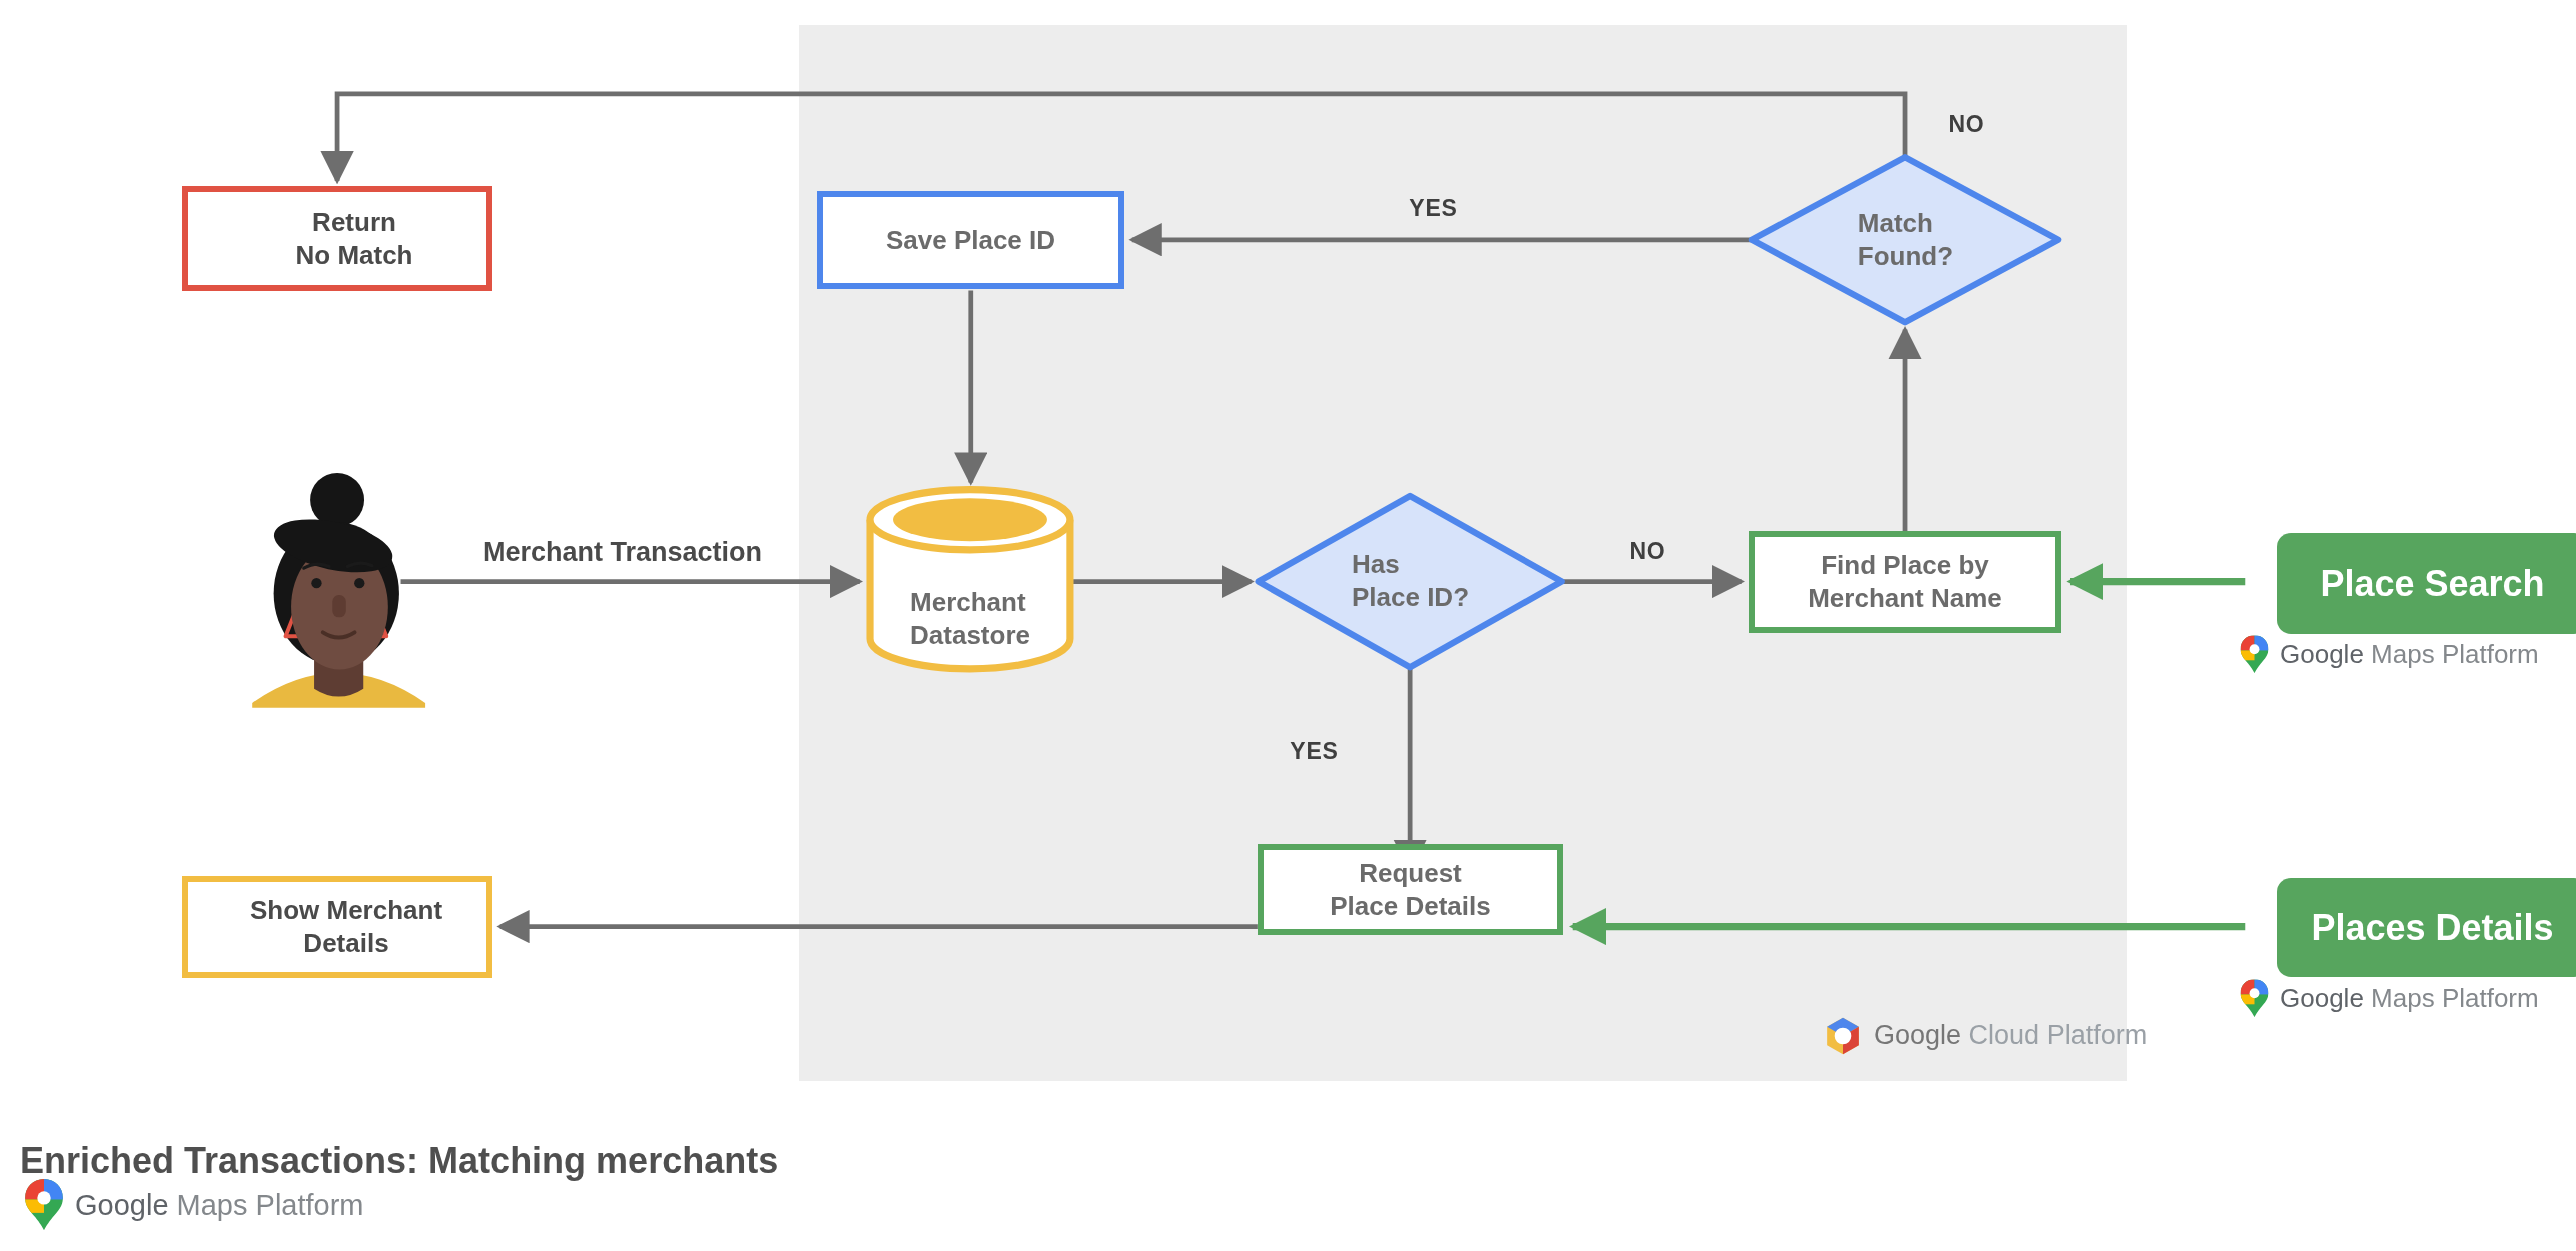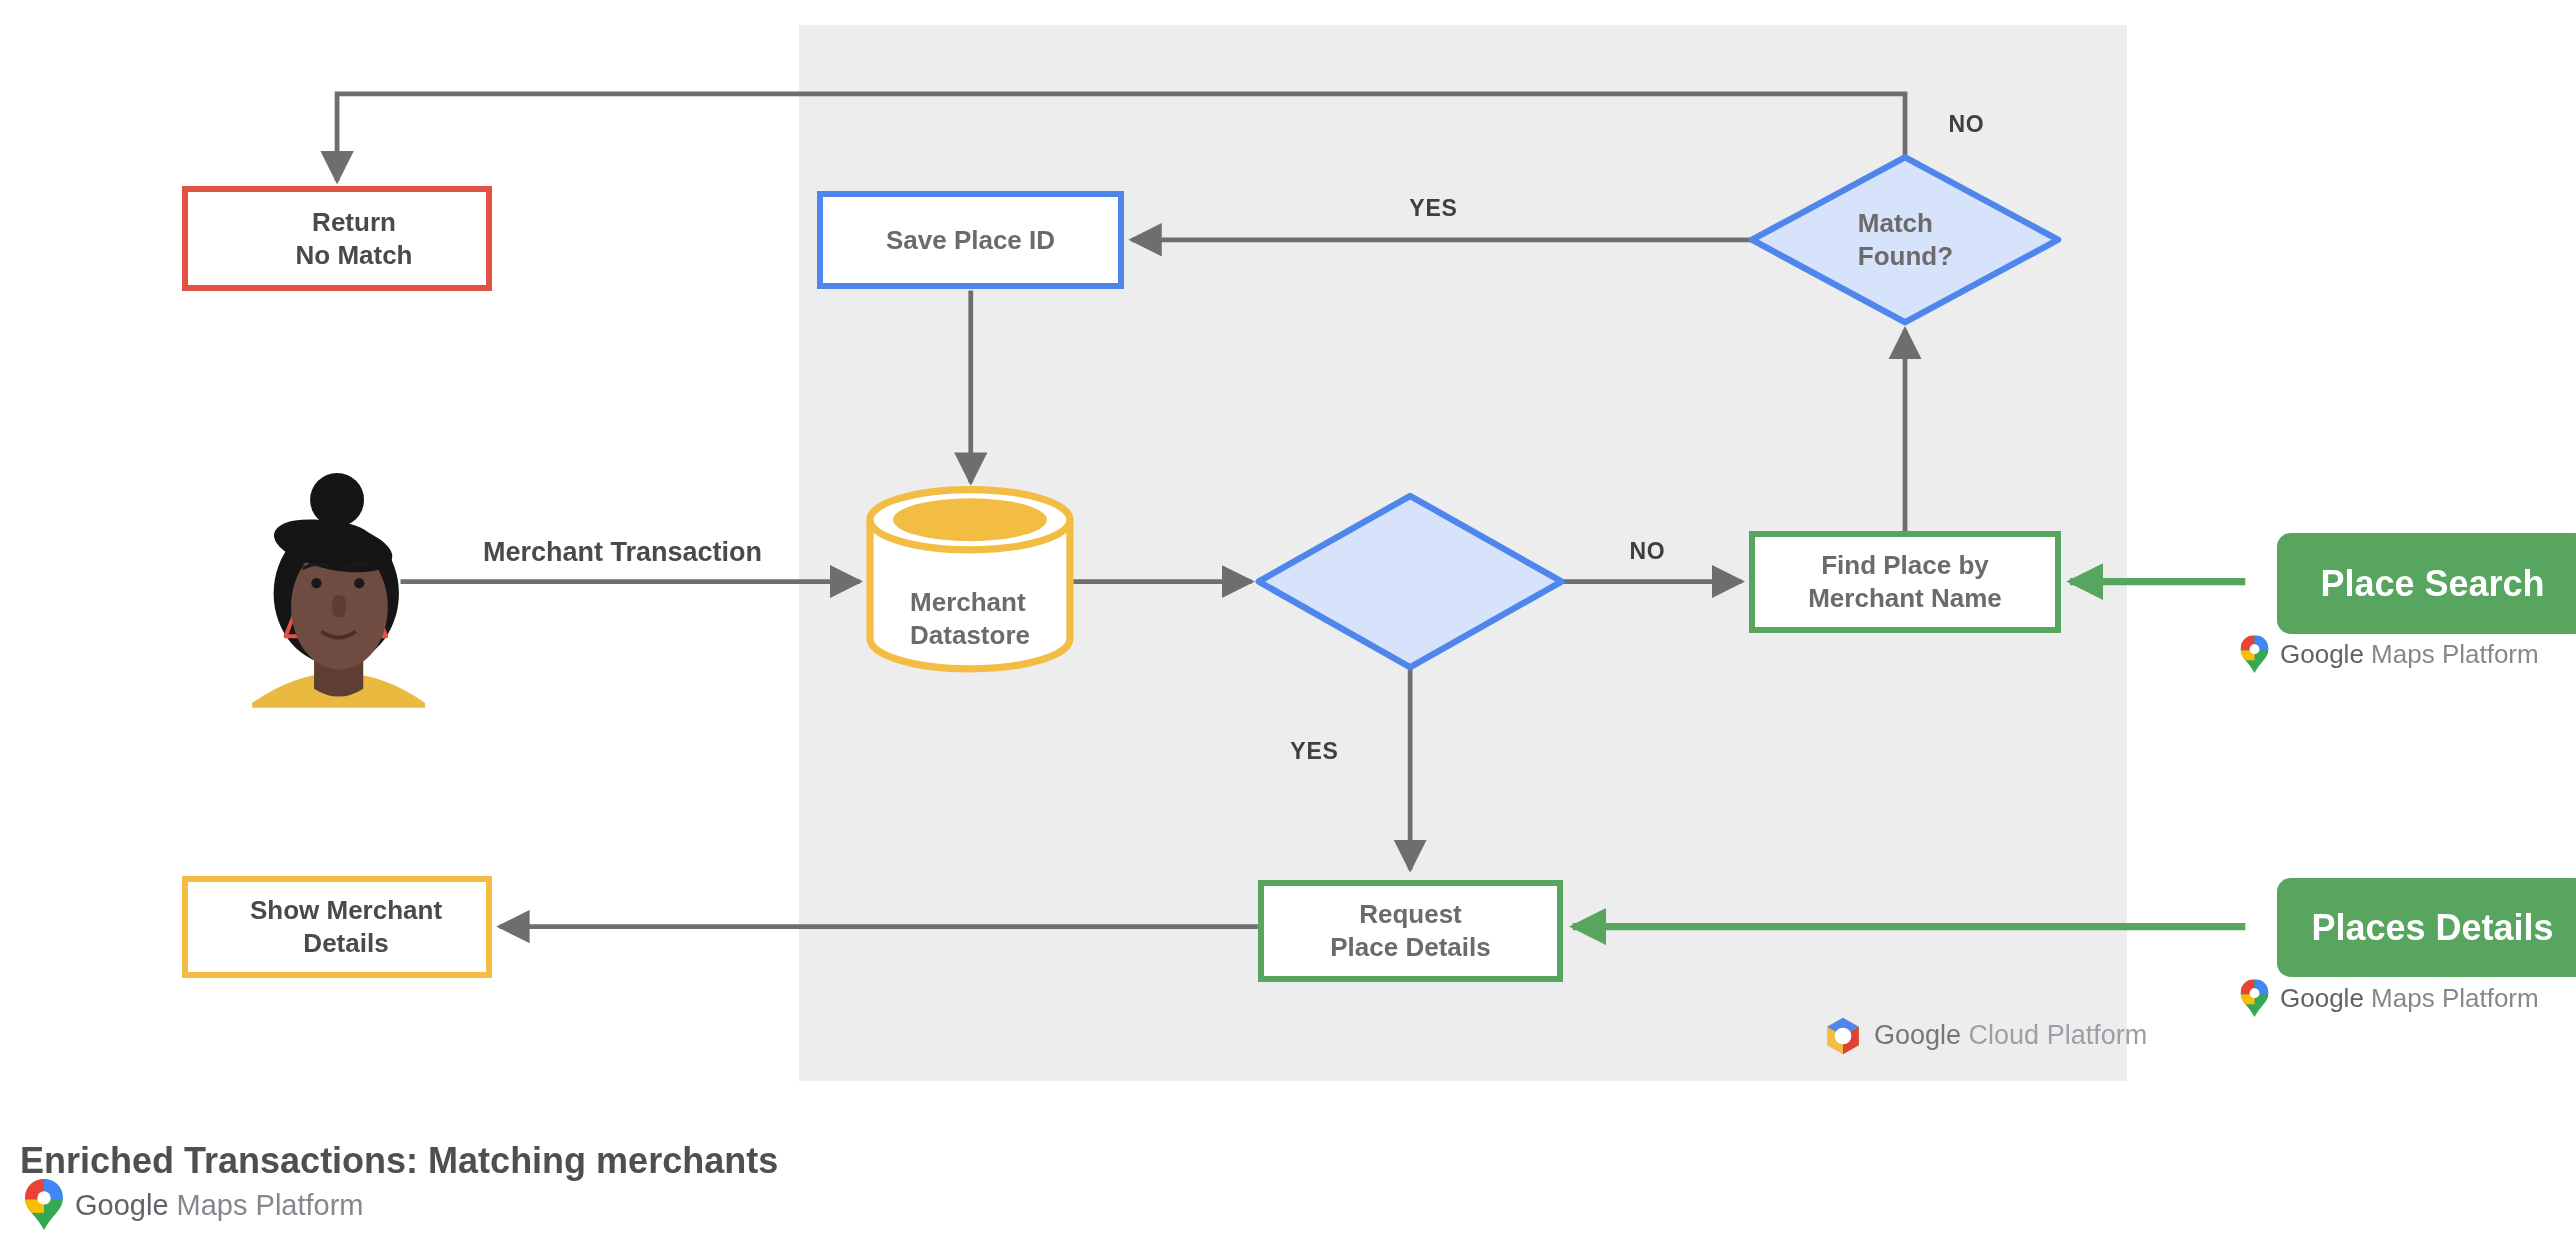--- a/index.html
+++ b/index.html
@@ -101,27 +101,29 @@
 No Match</div>
 
   <div class="abs node box-blue" style="left:817px;top:191px;width:307px;height:98px;">Save Place ID</div>
 
   <div class="abs float-label" style="left:1792px;top:167px;width:227px;height:146px;">Match
 Found?</div>
 
   <div class="abs float-label" style="left:870px;top:555px;width:200px;height:127px;">Merchant
 Datastore</div>
 
+  <div class="abs float-label" style="left:1297px;top:508px;width:227px;height:146px;">Has
+Place ID?</div>
 
   <div class="abs node box-green" style="left:1749px;top:531px;width:312px;height:102px;">Find Place by
 Merchant Name</div>
 
   <div class="abs api-box" style="left:2245px;top:533px;width:311px;height:101px;">Place Search</div>
 
-  <div class="abs node box-green" style="left:1258px;top:880px;width:305px;height:102px;">Request
+  <div class="abs node box-green" style="left:1258px;top:844px;width:305px;height:91px;">Request
 Place Details</div>
 
   <div class="abs api-box" style="left:2245px;top:878px;width:311px;height:99px;">Places Details</div>
 
   <div class="abs node box-yellow" style="left:182px;top:876px;width:310px;height:102px;padding-left:18px;">Show Merchant
 Details</div>
 
   <div class="abs edge-label" style="left:1919px;top:108px;width:95px;height:32px;">NO</div>
   <div class="abs edge-label" style="left:1386px;top:192px;width:95px;height:32px;">YES</div>
   <div class="abs edge-label" style="left:1600px;top:535px;width:95px;height:32px;">NO</div>

